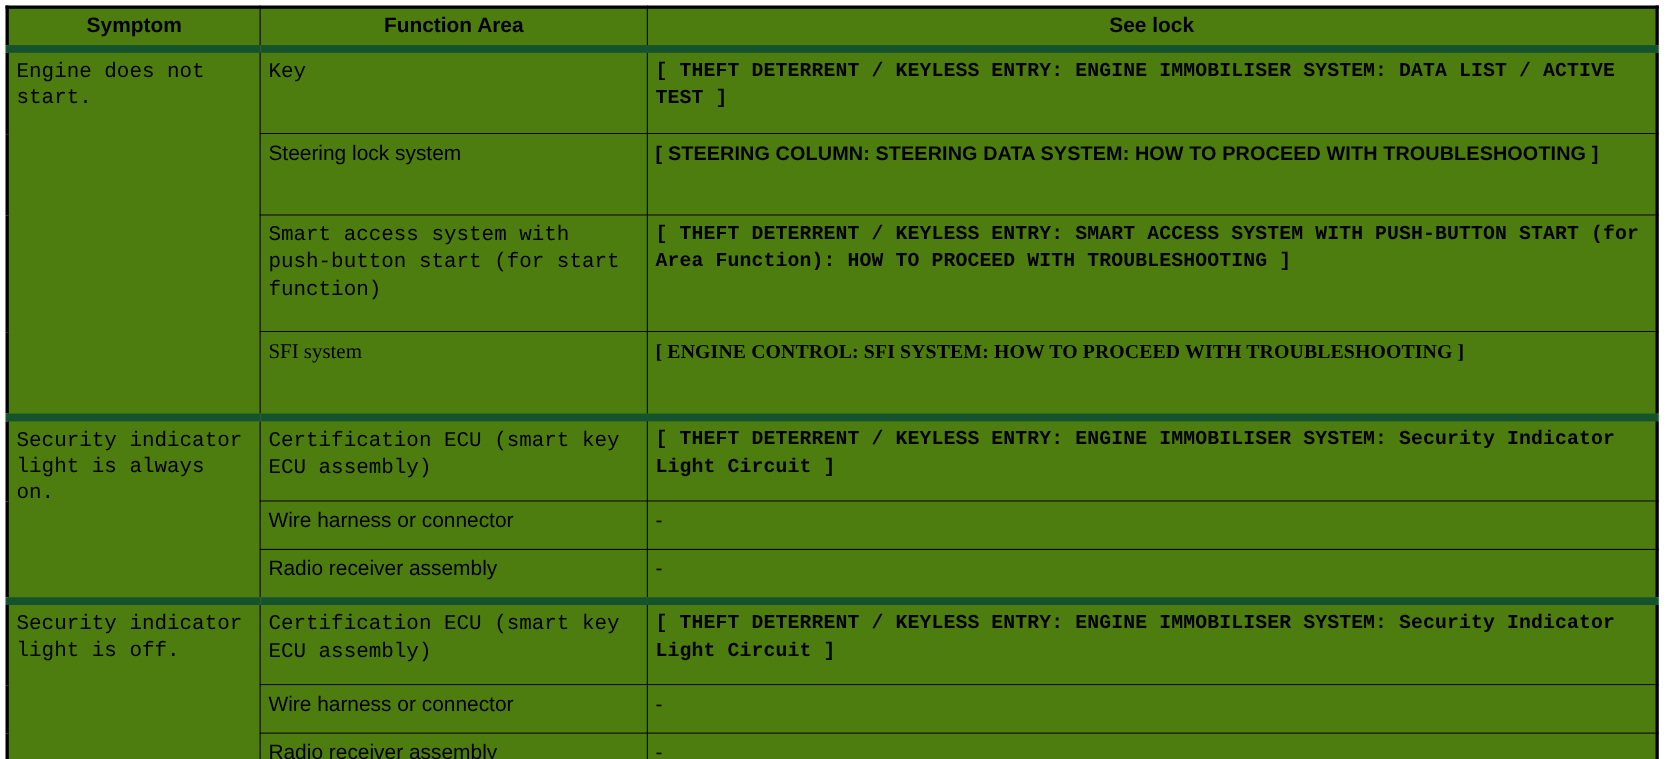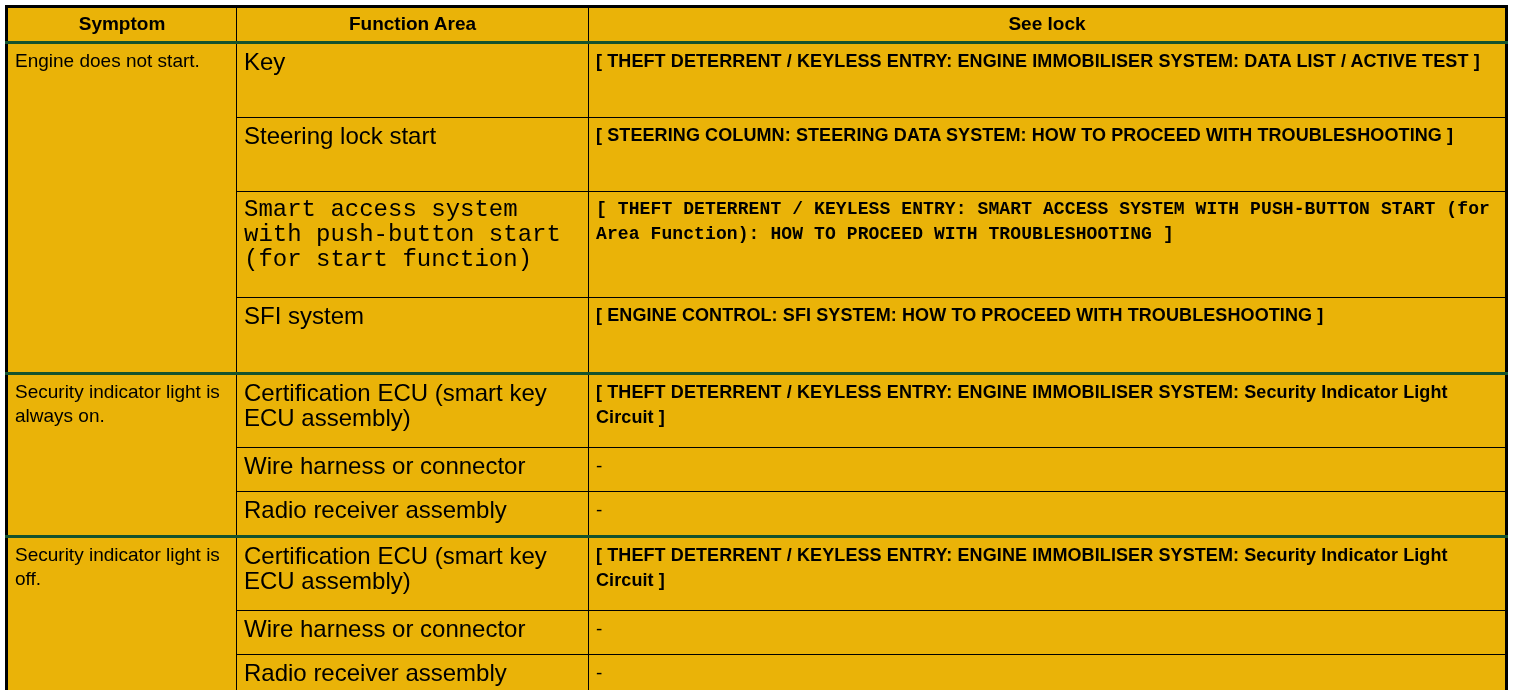--- a/index.html
+++ b/index.html
@@ -30,21 +30,21 @@
     border-collapse: collapse;
     table-layout: fixed;
     background: #ffffff;
   }
 
   table.dtc-table td,
   table.dtc-table th {
     border: 1px solid #000000;
     vertical-align: top;
     padding: 5px 7px 6px 7px;
-    background: #eab308;
+    background: #4d7c0f;
   }
 
   
   table.dtc-table {
     border: 3px solid #000000;
   }
 
   
   col.c-symptom  { width: 230px; }
   col.c-area     { width: 352px; }
@@ -65,21 +65,21 @@
     font-size: 19px;
     line-height: 24px;
     vertical-align: middle;
     font-weight: normal;
     padding-left: 10px;
     padding-right: 6px;
   }
 
   
   td.area {
-    font-size: 24px;
+    font-size: 19px;
     line-height: 25px;
     font-weight: normal;
     padding-left: 9px;
   }
 
   
   td.page {
     font-size: 18px;
     line-height: 25px;
     font-weight: bold;
@@ -87,28 +87,29 @@
     letter-spacing: 0.1px;
   }
 
   td.page.dash {
     font-weight: normal;
     font-size: 19px;
   }
 
   
   tr.group-start > td {
-    border-top: 3px solid #14532d;
+    border-top: 7px solid #14532d;
+    font-family: Liberation Mono, monospace;
   }
 
   
   tr.r-key      > td { height: 62px; }
   tr.r-steer    > td { height: 62px; }
   tr.r-smart    > td { height: 94px; font-family: Liberation Mono, monospace; }
-  tr.r-sfi      > td { height: 63px; }
+  tr.r-sfi      > td { height: 63px; font-family: Liberation Serif, serif; }
   tr.r-cert-a   > td { height: 61px; margin-left: 16px; }
   tr.r-wire-a   > td { height: 32px; }
   tr.r-radio-a  > td { height: 32px; }
   tr.r-cert-b   > td { height: 61px; }
   tr.r-wire-b   > td { height: 32px; }
   tr.r-radio-b  > td { height: 32px; }
 </style>
 </head>
 <body>
 
@@ -131,21 +132,21 @@
 
     <tbody>
 
       <tr class="r-key group-start">
         <td class="symptom" rowspan="4">Engine does not start.</td>
         <td class="area">Key</td>
         <td class="page">[ THEFT DETERRENT / KEYLESS ENTRY: ENGINE IMMOBILISER SYSTEM: DATA LIST / ACTIVE TEST ]</td>
       </tr>
 
       <tr class="r-steer">
-        <td class="area">Steering lock start</td>
+        <td class="area">Steering lock system</td>
         <td class="page">[ STEERING COLUMN: STEERING DATA SYSTEM: HOW TO PROCEED WITH TROUBLESHOOTING ]</td>
       </tr>
 
       <tr class="r-smart">
         <td class="area">Smart access system with push-button start (for start function)</td>
         <td class="page">[ THEFT DETERRENT / KEYLESS ENTRY: SMART ACCESS SYSTEM WITH PUSH-BUTTON START (for Area Function): HOW TO PROCEED WITH TROUBLESHOOTING ]</td>
       </tr>
 
       <tr class="r-sfi">
         <td class="area">SFI system</td>

